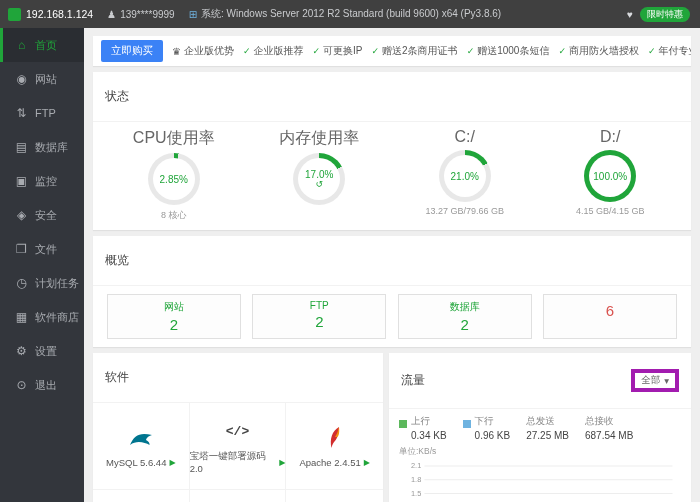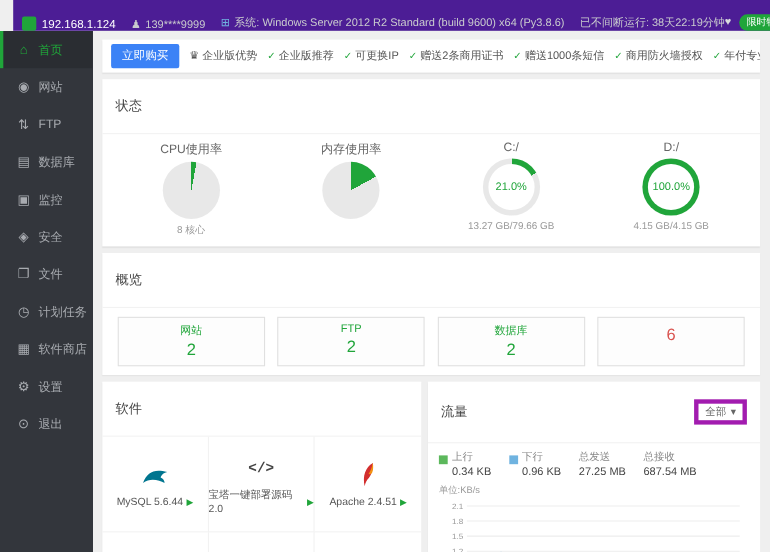--- a/index.html
+++ b/index.html
@@ -1,18 +1,18 @@
 <!DOCTYPE html>
 <html><head>
 <meta charset="utf-8">
 <style>
 *{box-sizing:border-box;margin:0;padding:0}
 html,body{width:700px;height:502px;overflow:hidden;font-family:"Liberation Sans","DejaVu Sans",sans-serif;background:#efefef;font-size:11px;color:#444}
 
-.topbar{position:fixed;top:0;left:12px;right:0;height:28px;background:#4c1d95;display:flex;align-items:flex-end;color:#c9cbce;font-size:10px;z-index:10}
+.topbar{position:fixed;top:0;left:0;right:0;height:28px;background:#404040;display:flex;align-items:center;color:#c9cbce;font-size:10px;z-index:10}
 .brand{display:flex;align-items:center;gap:5px;padding-left:8px;color:#fff;font-size:10.5px;cursor:pointer}
 .logo{width:13px;height:13px;background:#20a53a;border-radius:2px;display:inline-block}
 .top-item{margin-left:14px;display:flex;align-items:center;gap:4px;white-space:nowrap}
 .t-icon{font-size:10px}
 .win{color:#6fb3e0}
 .top-right{margin-left:auto;display:flex;align-items:center;gap:7px;padding-right:10px;white-space:nowrap}
 .heart{color:#d8dadd}
 .promo-pill{background:#20a53a;color:#fff;border-radius:8px;padding:1px 7px;font-size:9px;cursor:pointer}
 
 .sidebar{position:fixed;top:28px;left:0;bottom:0;width:84px;background:#33363c;z-index:9}
@@ -24,21 +24,21 @@
 .promo{background:#fff;display:flex;align-items:center;padding:4px 8px;margin-bottom:6px;box-shadow:0 1px 1px rgba(0,0,0,.06);font-size:10px;color:#555;gap:9px;white-space:nowrap;overflow:hidden}
 .buy-btn{background:#3b82f6;color:#fff;border:none;padding:4px 10px;font-size:10.5px;border-radius:2px;cursor:pointer;flex:none}
 .promo-item{display:flex;align-items:center;gap:3px;flex:none}
 .check{color:#20a53a;font-size:9px}
 .crown{color:#555;font-size:10px}
 .card{background:#fff;box-shadow:0 1px 1px rgba(0,0,0,.06);margin-bottom:6px}
 .card-h{display:flex;align-items:center;justify-content:space-between;padding:16px 12px;font-size:12px;color:#444;border-bottom:1px solid #f2f2f2}
 
 .status-body{display:flex;padding:6px 8px 8px}
 .g-block{flex:1;text-align:center}
-.g-label{font-size:11px;color:#666;margin-bottom:4px}
+.g-label{font-size:16px;color:#666;margin-bottom:4px}
 .gauge{position:relative;width:52px;height:52px;margin:0 auto;cursor:pointer}
 .ring{position:absolute;inset:0;border-radius:50%}
 .inner{position:absolute;inset:5px;background:#fff;border-radius:50%;display:flex;flex-direction:column;align-items:center;justify-content:center}
 .pct{font-size:10px;color:#20a53a}
 .recycle{font-size:9px;color:#20a53a;line-height:1;cursor:pointer}
 .g-sub{font-size:9px;color:#999;margin-top:4px;min-height:11px}
 
 .overview-body{display:flex;justify-content:space-between;padding:8px 14px}
 .ov-box{width:23.5%;border:1px solid #e0e0e0;text-align:center;padding:5px 0;cursor:pointer;background:#fdfdfd}
 .ov-label{font-size:10px;color:#20a53a}
@@ -79,21 +79,20 @@
     <span>192.168.1.124</span>
   </div>
   <div class="top-item">
     <span class="t-icon">♟</span>
     <span>139****9999</span>
   </div>
   <div class="top-item">
     <span class="t-icon win">⊞</span>
     <span>系统: Windows Server 2012 R2 Standard (build 9600) x64 (Py3.8.6)</span>
   </div>
-  <div class="top-item">已不间断运行: 38天22:19分钟</div>
   <div class="top-right">
     <span class="t-icon heart">♥</span>
     <span class="promo-pill">限时特惠</span>
 
   </div>
 </header>
 
 <nav class="sidebar">
   <div class="side-item active">
       <span class="s-icon">⌂</span>
@@ -178,27 +177,34 @@
 
   <section class="card">
     <div class="card-h">
         <span>状态</span>
       </div>
     <div class="status-body">
       <div class="g-block">
         <div class="g-label">CPU使用率</div>
         <div class="gauge">
           <div class="ring" style="background: conic-gradient(rgb(32, 165, 58) 0deg, rgb(32, 165, 58) 2.85%, rgb(232, 232, 232) 2.85%, rgb(232, 232, 232) 100%);"></div>
+          <div class="inner">
+              <span class="pct">2.85%</span>
+            </div>
         </div>
         <div class="g-sub">8 核心</div>
       </div>
       <div class="g-block">
         <div class="g-label">内存使用率</div>
         <div class="gauge">
           <div class="ring" style="background: conic-gradient(rgb(32, 165, 58) 0deg, rgb(32, 165, 58) 17%, rgb(232, 232, 232) 17%, rgb(232, 232, 232) 100%);"></div>
+          <div class="inner">
+              <span class="pct">17.0%</span>
+              <span class="recycle">↺</span>
+            </div>
         </div>
         <div class="g-sub"></div>
       </div>
       <div class="g-block">
         <div class="g-label">C:/</div>
         <div class="gauge">
           <div class="ring" style="background: conic-gradient(rgb(32, 165, 58) 0deg, rgb(32, 165, 58) 16.7%, rgb(232, 232, 232) 16.7%, rgb(232, 232, 232) 100%);"></div>
           <div class="inner">
               <span class="pct">21.0%</span>
             </div>

